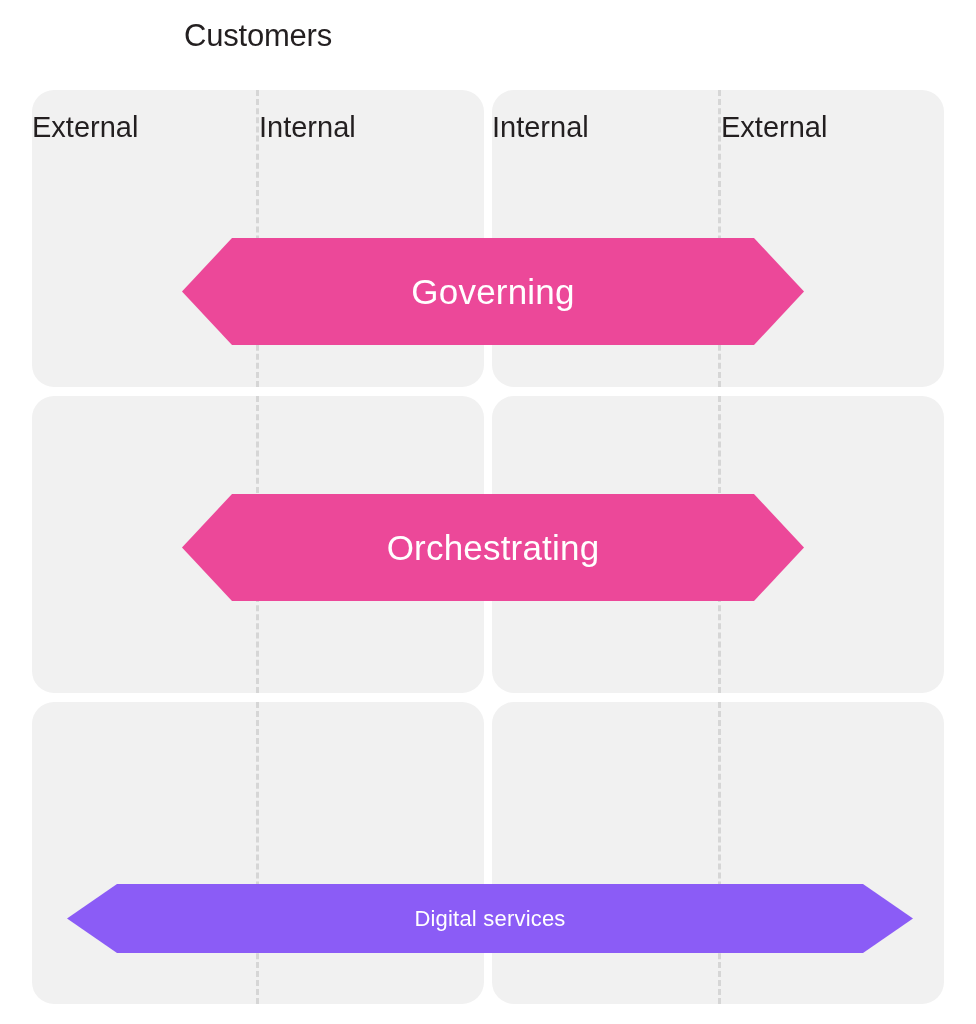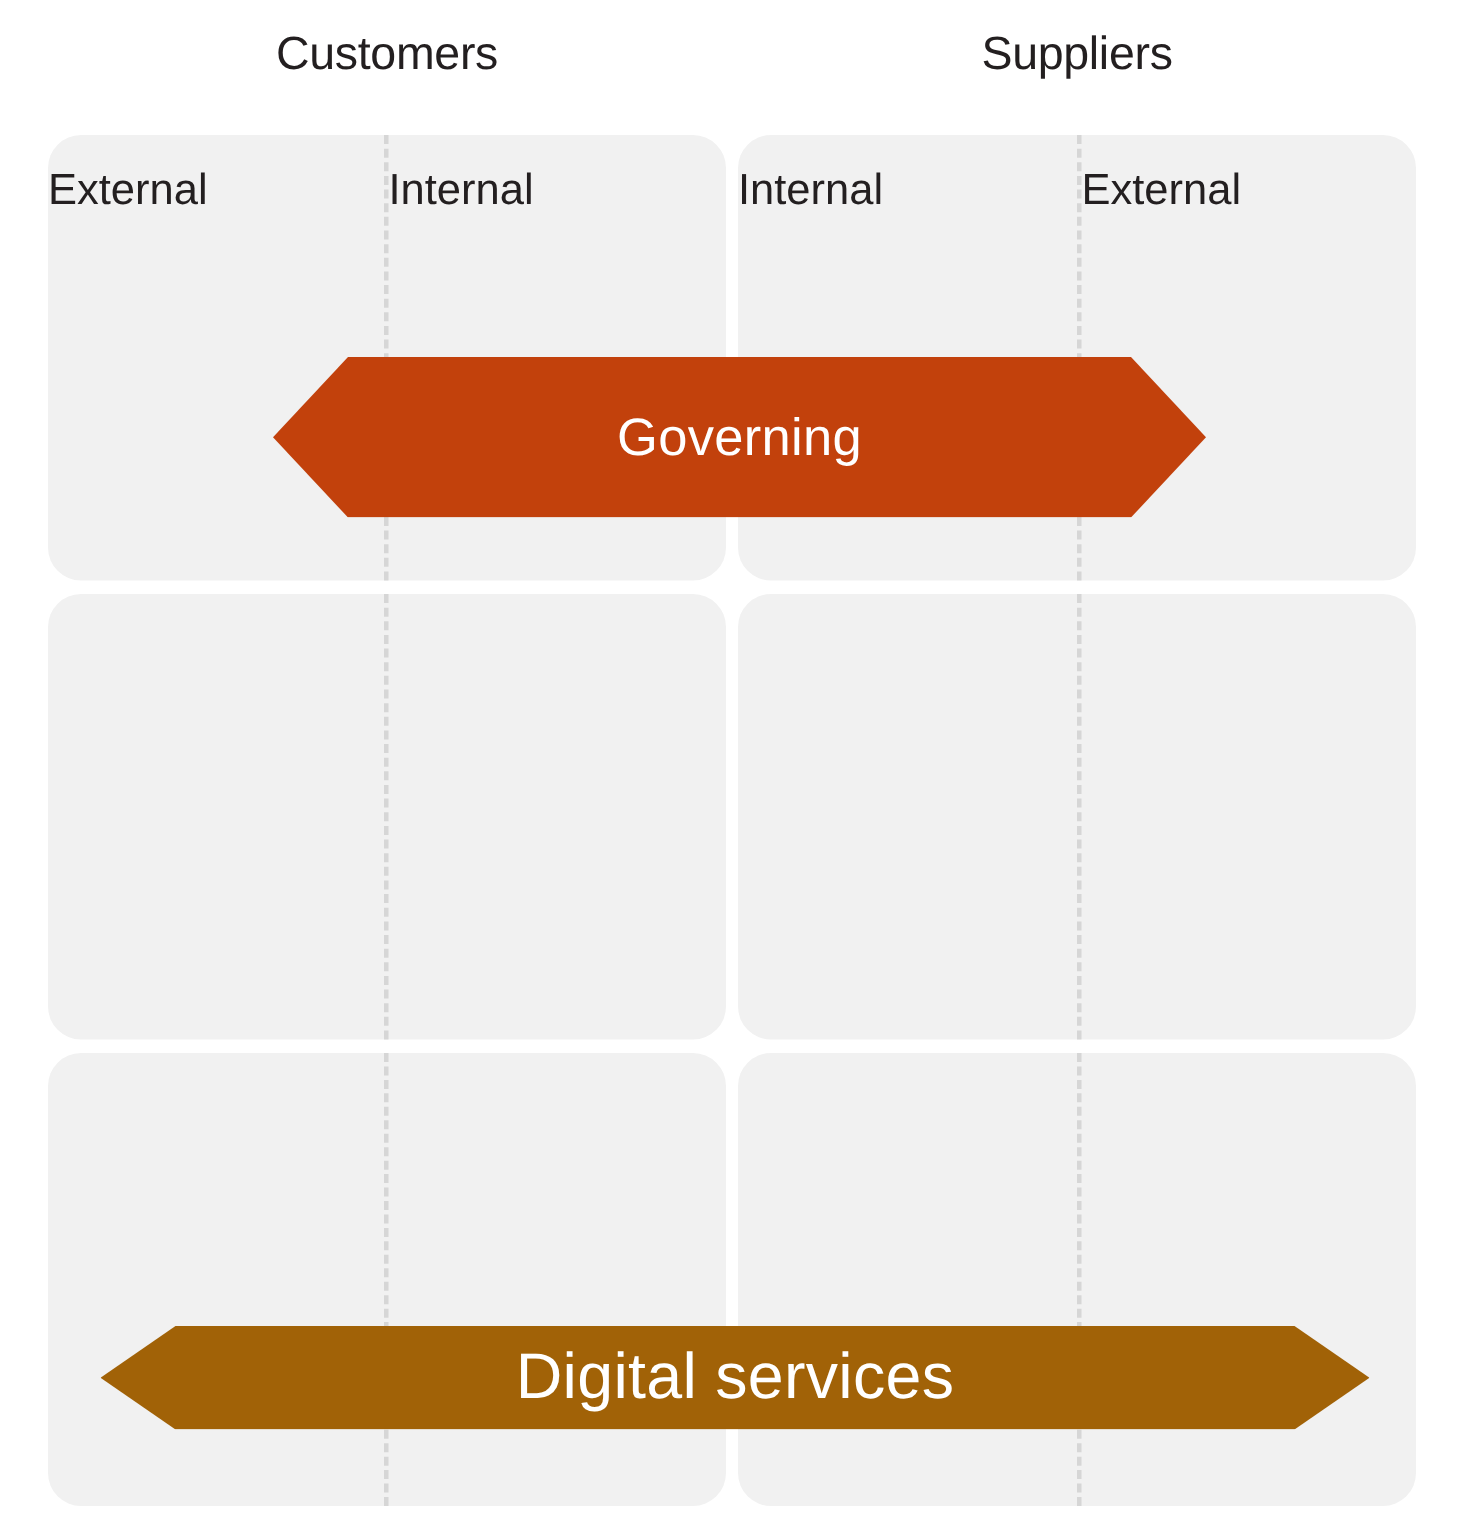--- a/index.html
+++ b/index.html
@@ -90,35 +90,34 @@
     white-space: nowrap;
     -webkit-clip-path: polygon(
         0% 50%, 50px 0%,
         calc(100% - 50px) 0%, 100% 50%,
         calc(100% - 50px) 100%, 50px 100%);
     clip-path: polygon(
         0% 50%, 50px 0%,
         calc(100% - 50px) 0%, 100% 50%,
         calc(100% - 50px) 100%, 50px 100%);
   }
-  .arrow.blue   { background: #c2410c; }
-  .arrow.orange { background: #a16207; font-size: 43px; }
+  .arrow.blue   { background: #ec4899; }
+  .arrow.orange { background: #8b5cf6; font-size: 22px; }
 
   .arrow.governing     { left: 182px; width: 622px; top: 238px; height: 107px; }
   .arrow.orchestrating { left: 182px; width: 622px; top: 494px; height: 107px; }
   .arrow.integrating   { left: 182px; width: 622px; top: 750px; height: 103px; }
   .arrow.digital       { left: 67px;  width: 846px; top: 884px; height: 69px; }
 </style>
 </head>
 <body>
 
 <div class="canvas">
 
   <div class="group-title customers">Customers</div>
-  <div class="group-title suppliers">Suppliers</div>
 
   <div class="panel col-left row-1"></div>
   <div class="panel col-right row-1"></div>
 
   <div class="panel col-left row-2"></div>
   <div class="panel col-right row-2"></div>
 
   <div class="panel col-left row-3"></div>
   <div class="panel col-right row-3"></div>
 
@@ -129,17 +128,18 @@
   <div class="divider d-left  row-3"></div>
   <div class="divider d-right row-3"></div>
 
   <div class="sub-label s1">External</div>
   <div class="sub-label s2">Internal</div>
   <div class="sub-label s3">Internal</div>
   <div class="sub-label s4">External</div>
 
   <div class="arrow blue governing">Governing</div>
 
+  <div class="arrow blue orchestrating">Orchestrating</div>
 
 
   <div class="arrow orange digital">Digital services</div>
 
 </div>
 
 </body></html>

